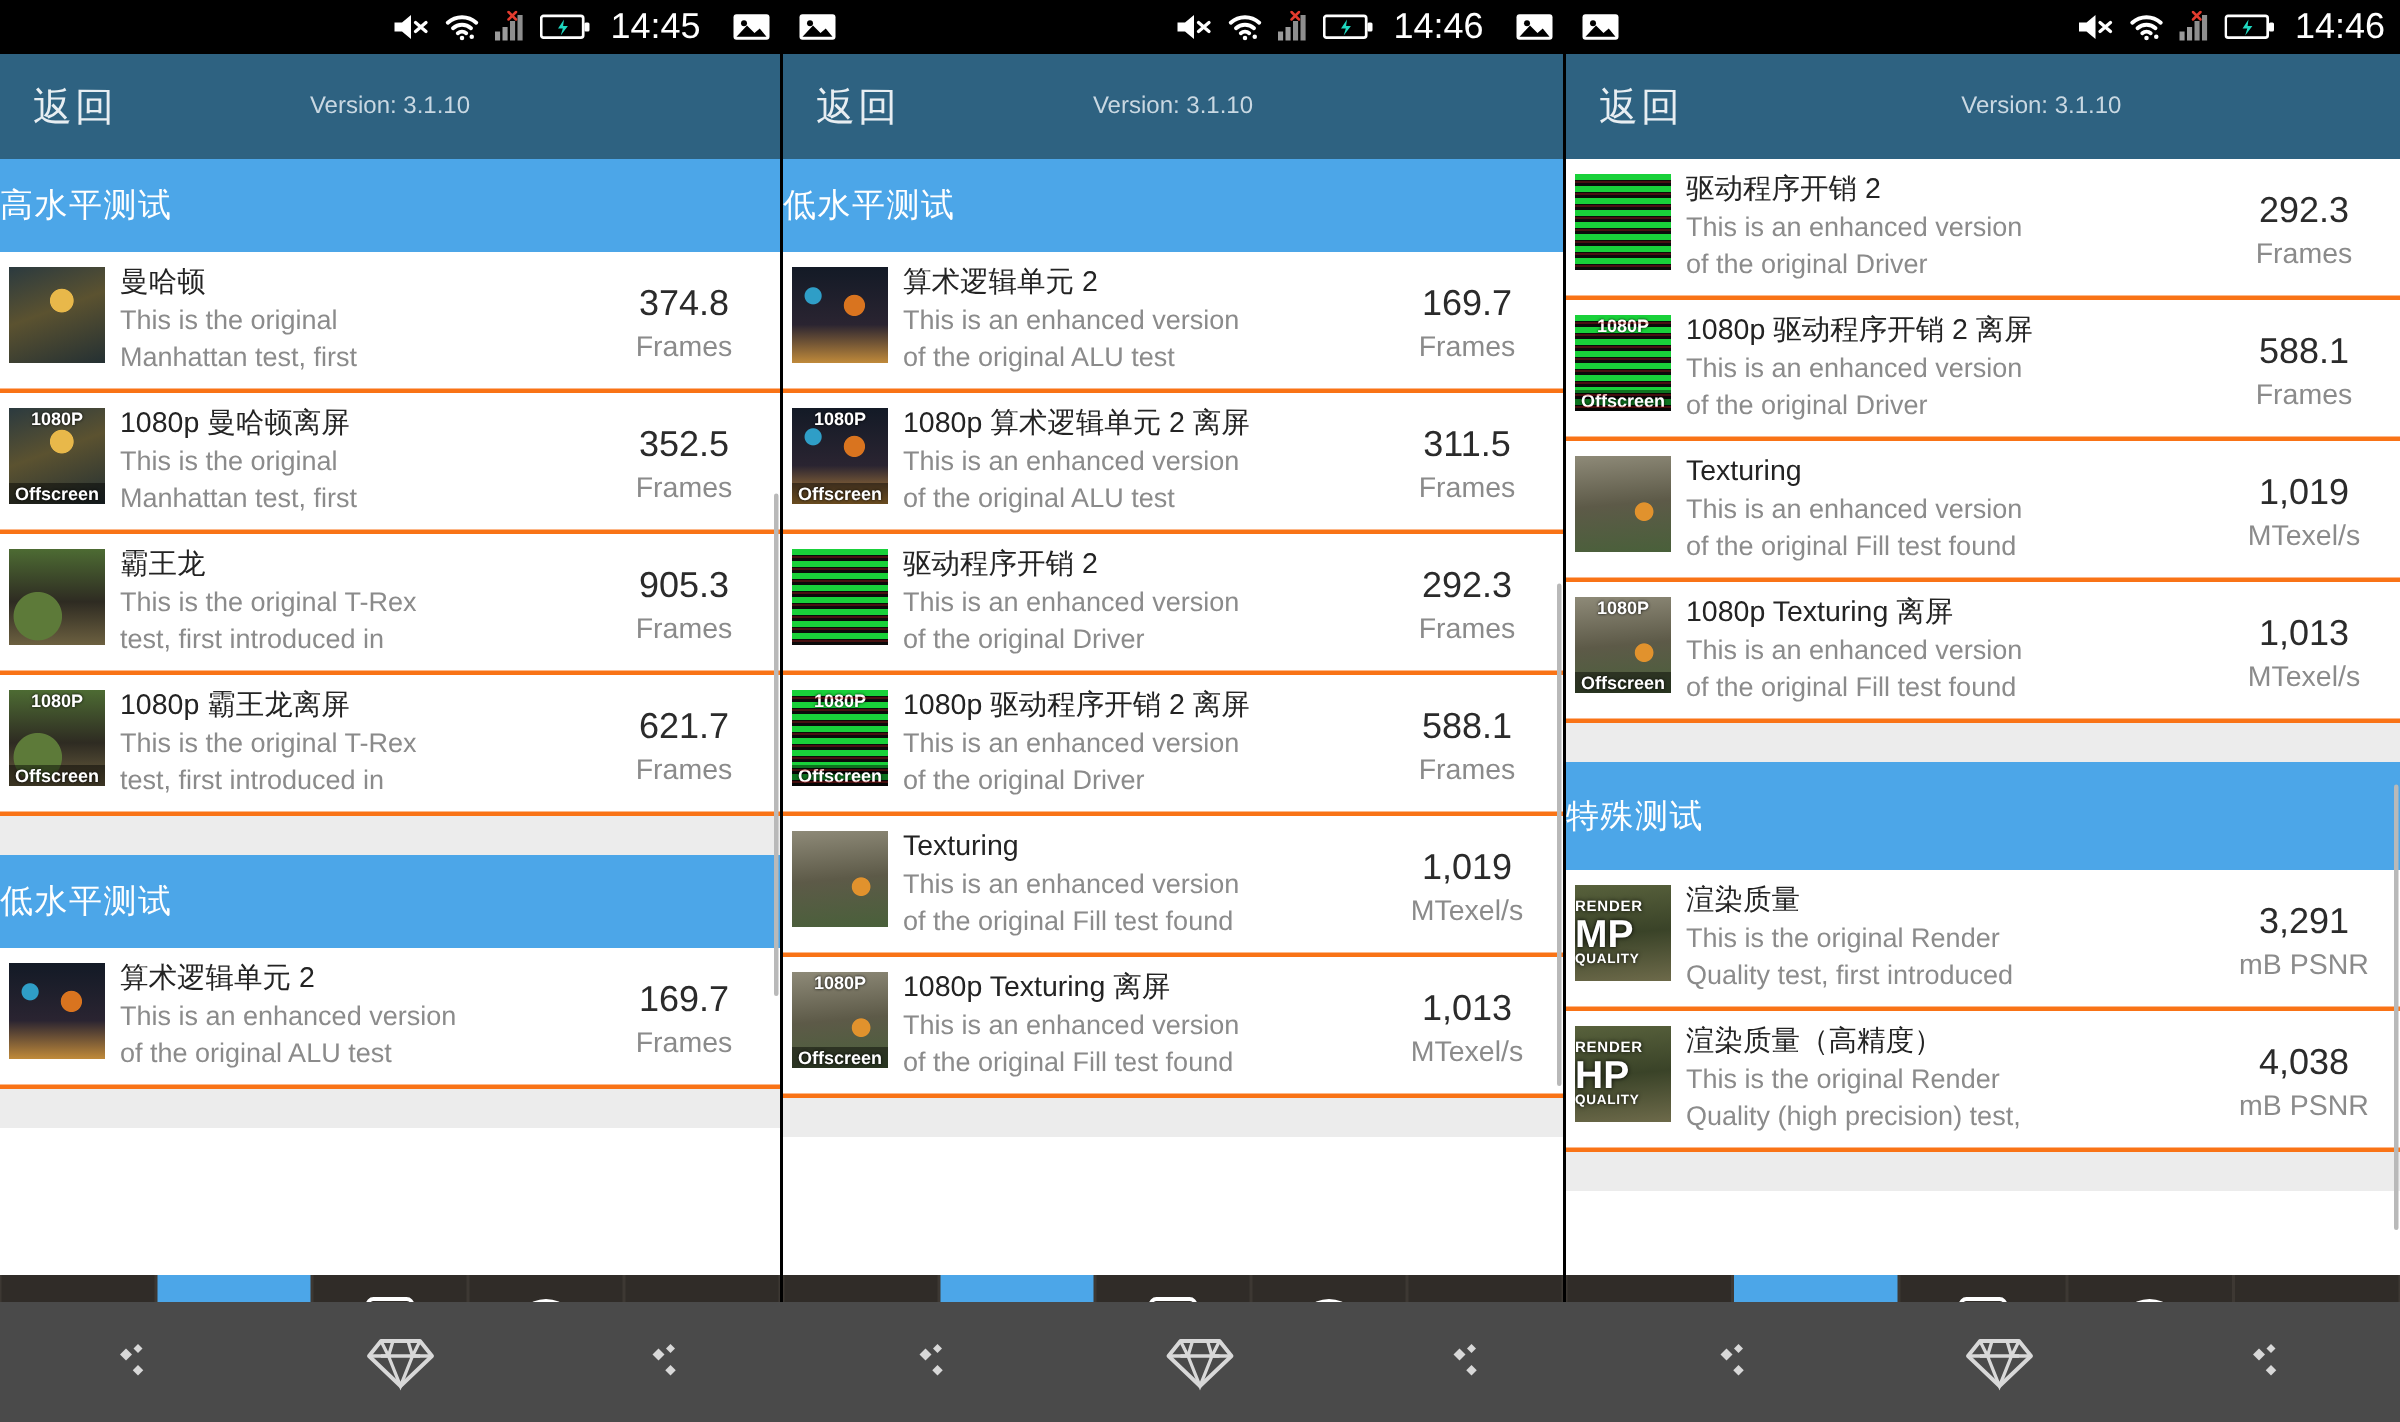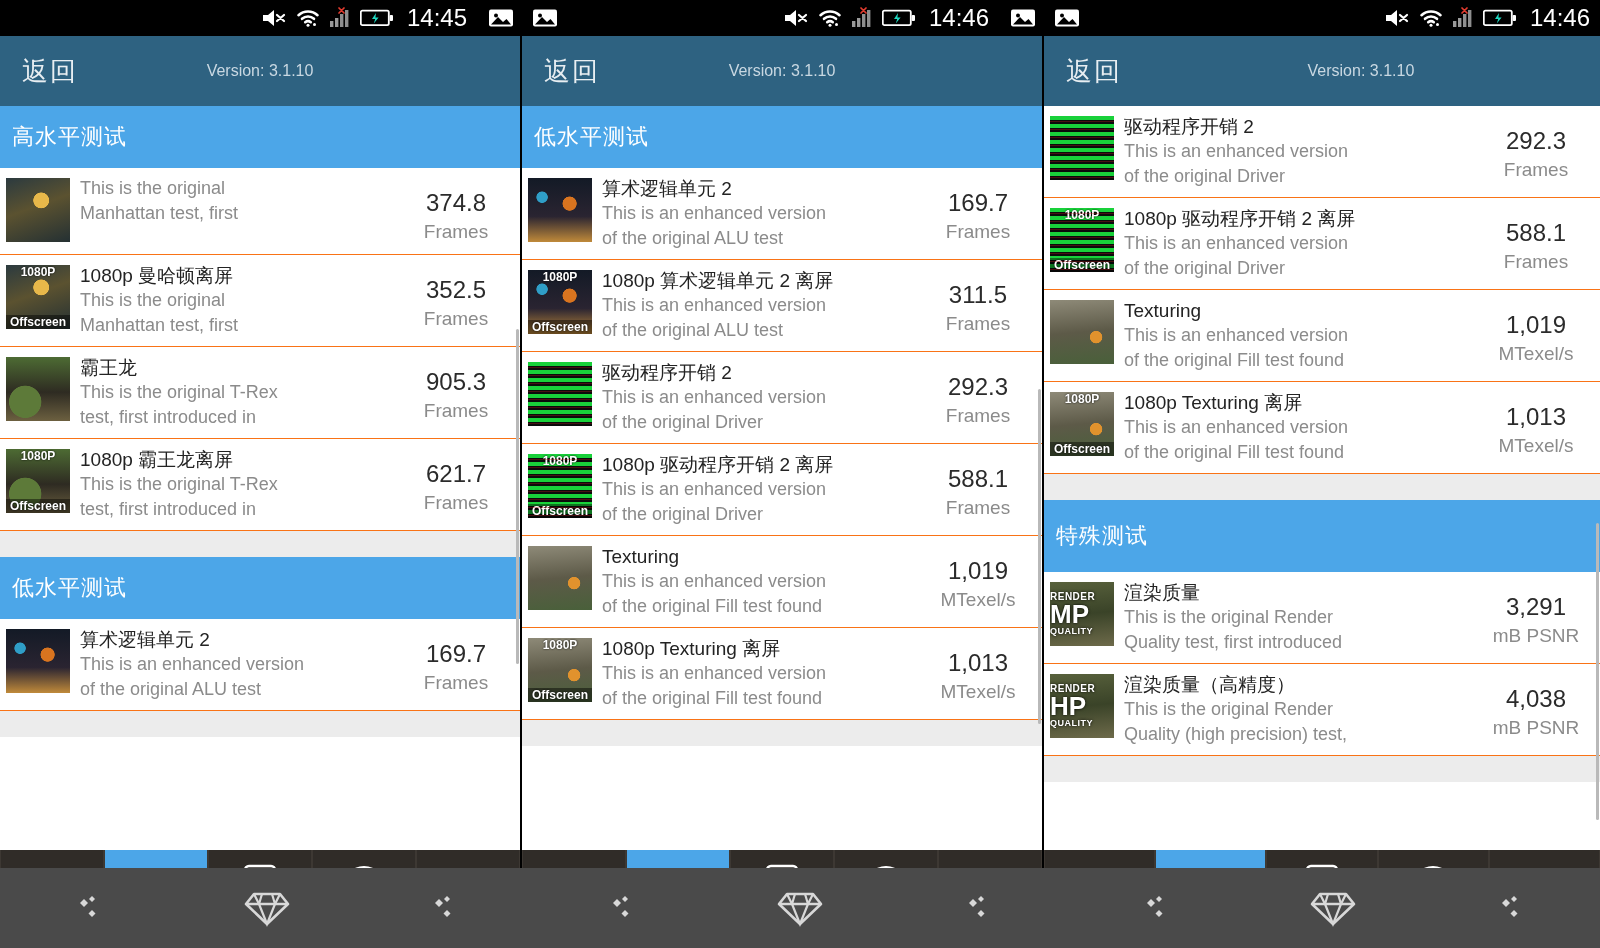--- a/index.html
+++ b/index.html
@@ -25,24 +25,24 @@
   
   .titlebar { height:70px; background:#2e6281; flex:0 0 70px; position:relative; display:flex; align-items:center; }
   .back-btn { color:#e8eef2; font-size:26px; margin-left:22px; letter-spacing:2px; }
   .version { position:absolute; left:50%; transform:translateX(-50%); color:#c9d8e2; font-size:16px; white-space:nowrap; }
   .p3 .version { left:57%; }
 
   
   .body { flex:1; background:#fff; overflow:hidden; position:relative; }
 
   .section-header { background:#4ca6e8; color:#ffffff; font-size:22px;
-                    display:flex; align-items:center; padding-left:12px; letter-spacing:1px; }
+                    display:flex; align-items:center; letter-spacing:1px; }
   .gap { background:#ececec; height:26px; }
 
-  .row { display:flex; align-items:flex-start; background:#fff; border-bottom:1px solid #f97316;
+  .row { display:flex; align-items:flex-start; background:#fff; border-bottom:3px solid #f97316;
          padding:8px 0 8px 6px; min-height:82px; }
   .thumb { width:64px; height:64px; flex:0 0 64px; border-radius:0; position:relative;
            overflow:hidden; margin-top:2px; }
   .thumb .tag-top { position:absolute; top:0; left:0; right:0; color:#fff; font-size:12px;
                     font-weight:bold; text-align:center; text-shadow:0 0 2px #000; line-height:14px; }
   .thumb .tag-bot { position:absolute; bottom:0; left:0; right:0; color:#fff; font-size:12px;
                     font-weight:bold; text-align:center; text-shadow:0 0 2px #000; line-height:14px;
                     background:rgba(0,0,0,.45); }
   .txt { flex:1; padding-left:10px; padding-right:4px; min-width:0; }
   .t-title { font-size:19px; color:#232323; line-height:25px; white-space:nowrap; }
@@ -147,20 +147,21 @@
         </div>
         <div class="titlebar">
           <span class="back-btn">返回</span>
           <span class="version">Version: 3.1.10</span>
         </div>
         <div class="body">
           <div class="section-header" style="height:62px">高水平测试</div>
           <div class="row">
             <div class="thumb art-manhattan"></div>
             <div class="txt">
+              <div class="t-title">曼哈顿</div>
               <div class="t-desc">This is the original</div>
               <div class="t-desc">Manhattan test, first</div>
             </div>
             <div class="score">
               <div class="s-val">374.8</div>
               <div class="s-unit">Frames</div>
             </div>
           </div>
           <div class="row">
             <div class="thumb art-manhattan">

